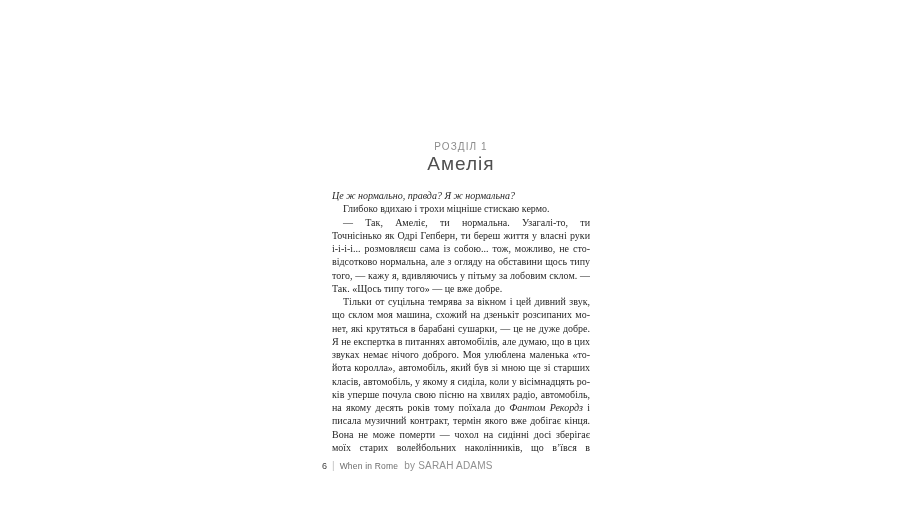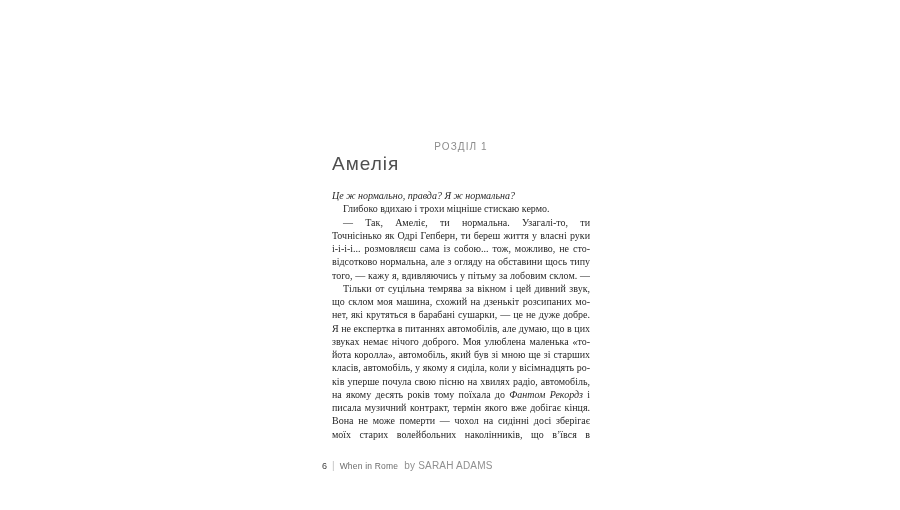--- a/index.html
+++ b/index.html
@@ -25,21 +25,21 @@
     font-family: "Liberation Sans", sans-serif;
     font-size: 10px;
     letter-spacing: 1.1px;
     color: #8d8d8d;
   }
   .chapter-title {
     position: absolute;
     left: 332px;
     top: 153px;
     width: 258px;
-    text-align: left;
+    text-align: center;
     font-family: "Liberation Sans", sans-serif;
     font-weight: 300;
     font-size: 19px;
     letter-spacing: 1px;
     color: #4f4f4f;
   }
   
   .chapter-body {
     position: absolute;
     left: 332px;
@@ -110,20 +110,21 @@
       </div>
       <div class="paragraph">
         <div class="line last indent"><span>Глибоко вдихаю і трохи міцніше стискаю кермо.</span></div>
       </div>
       <div class="paragraph">
         <div class="line indent"><span>— Так, Амеліє, ти нормальна. Узагалі-то, ти фантастична.</span></div>
         <div class="line"><span>Точнісінько як Одрі Гепберн, ти береш життя у власні руки</span></div>
         <div class="line"><span>і-і-і-і... розмовляєш сама із собою... тож, можливо, не сто-</span></div>
         <div class="line"><span>відсотково нормальна, але з огляду на обставини щось типу</span></div>
         <div class="line"><span>того, — кажу я, вдивляючись у пітьму за лобовим склом. —</span></div>
+        <div class="line last"><span>Так. «Щось типу того» — це вже добре.</span></div>
       </div>
       <div class="paragraph">
         <div class="line indent"><span>Тільки от суцільна темрява за вікном і цей дивний звук,</span></div>
         <div class="line"><span>що склом моя машина, схожий на дзенькіт розсипаних мо-</span></div>
         <div class="line"><span>нет, які крутяться в барабані сушарки, — це не дуже добре.</span></div>
         <div class="line"><span>Я не експертка в питаннях автомобілів, але думаю, що в цих</span></div>
         <div class="line"><span>звуках немає нічого доброго. Моя улюблена маленька «то-</span></div>
         <div class="line"><span>йота королла», автомобіль, який був зі мною ще зі старших</span></div>
         <div class="line"><span>класів, автомобіль, у якому я сиділа, коли у вісімнадцять ро-</span></div>
         <div class="line"><span>ків уперше почула свою пісню на хвилях радіо, автомобіль,</span></div>

